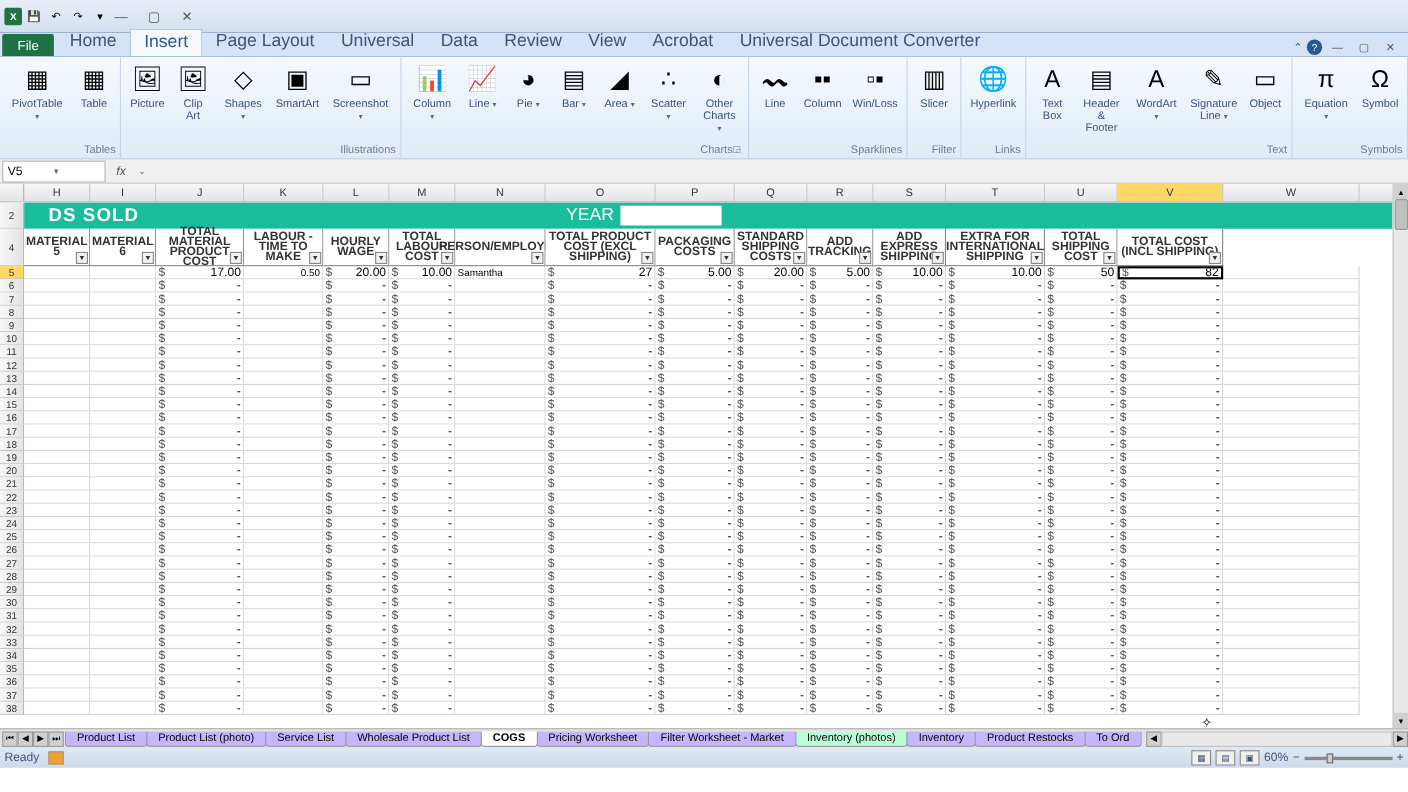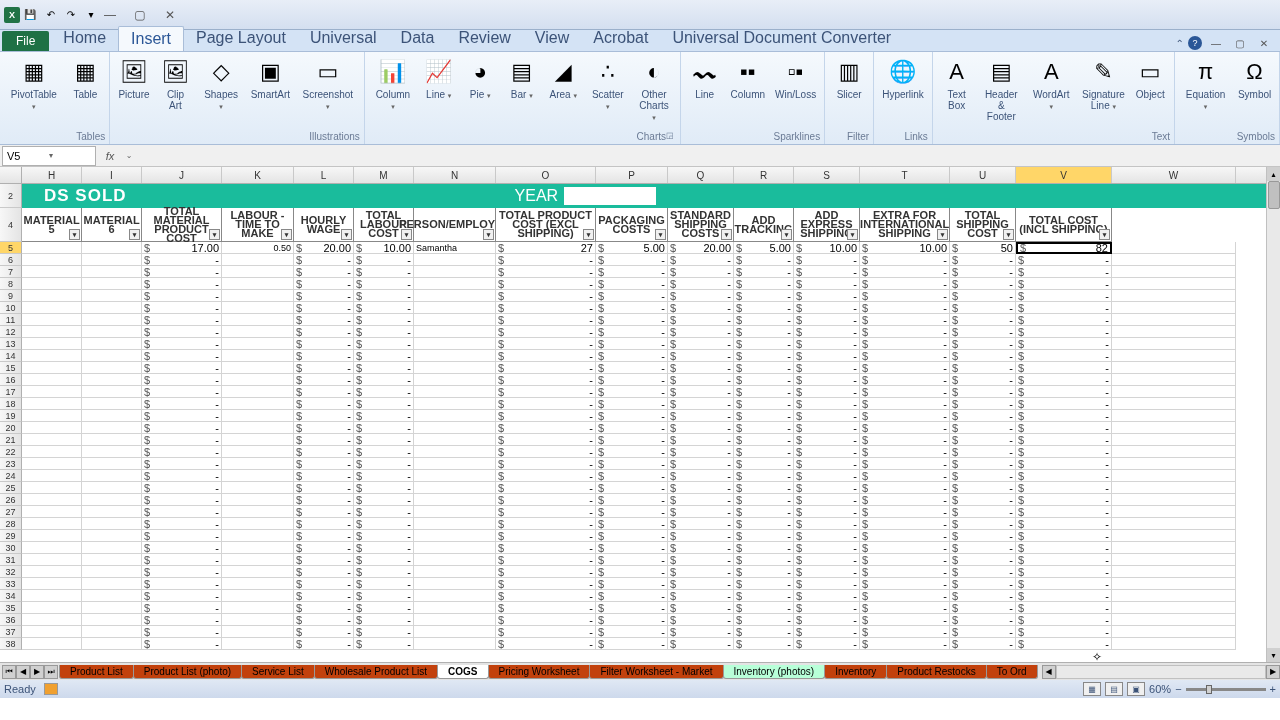--- a/index.html
+++ b/index.html
@@ -50,21 +50,21 @@
 .cell{border-right:1px solid #d4d4d4;border-bottom:1px solid #d4d4d4;font-size:9px;padding:0 2px;display:flex;align-items:center;background:#fff;overflow:hidden}
 .cell.money{justify-content:space-between}
 .cell.money .cur{color:#555}
 .cell.selected{border:2px solid #000!important;background:#fff;position:relative;z-index:5}
 .vscroll{position:absolute;right:0;top:0;bottom:0;width:14px;background:#e9e9e9;border-left:1px solid #c0c0c0}
 .vscroll-btn{height:14px;background:#d0d0d0;display:flex;align-items:center;justify-content:center;font-size:8px}
 .vscroll-thumb{position:absolute;top:14px;width:12px;left:1px;height:28px;background:#c0c0c0;border:1px solid #999;border-radius:2px}
 .sheet-tabs{height:18px;background:#e4e4e4;display:flex;align-items:center;border-top:1px solid #b0b0b0}
 .tab-nav{display:flex;gap:0;padding:0 2px}
 .tab-nav-btn{width:14px;height:14px;background:#d0d0d0;border:1px solid #999;font-size:8px;display:flex;align-items:center;justify-content:center}
-.sheet-tab{padding:1px 10px;background:#c2410c;border:1px solid #999;border-top:none;font-size:10px;margin-left:-1px;border-radius:0 0 3px 3px;cursor:pointer}
+.sheet-tab{padding:1px 10px;background:#c4b5fd;border:1px solid #999;border-top:none;font-size:10px;margin-left:-1px;border-radius:0 0 3px 3px;cursor:pointer}
 .sheet-tab.active{background:#fff;font-weight:bold}
 .sheet-tab.highlight{background:#b8ffd8}
 .hscroll{flex:1;display:flex;align-items:center;margin-left:4px}
 .hscroll-track{flex:1;height:14px;background:#e9e9e9;border:1px solid #c0c0c0;position:relative}
 .hscroll-btn{width:14px;height:14px;background:#d0d0d0;border:1px solid #999;font-size:8px;display:flex;align-items:center;justify-content:center}
 .status-bar{height:18px;background:linear-gradient(#e0e8f4,#cdd9ec);display:flex;align-items:center;padding:0 4px;font-size:10px;color:#3c5378}
 .status-right{margin-left:auto;display:flex;align-items:center;gap:4px}
 .view-btn{width:18px;height:14px;border:1px solid #888;background:#f0f0f0;font-size:8px;display:flex;align-items:center;justify-content:center}
 .zoom-slider{width:80px;height:3px;background:#888;position:relative}
 .zoom-thumb{position:absolute;left:20px;top:-3px;width:6px;height:9px;background:#d0d0d0;border:1px solid #666}

